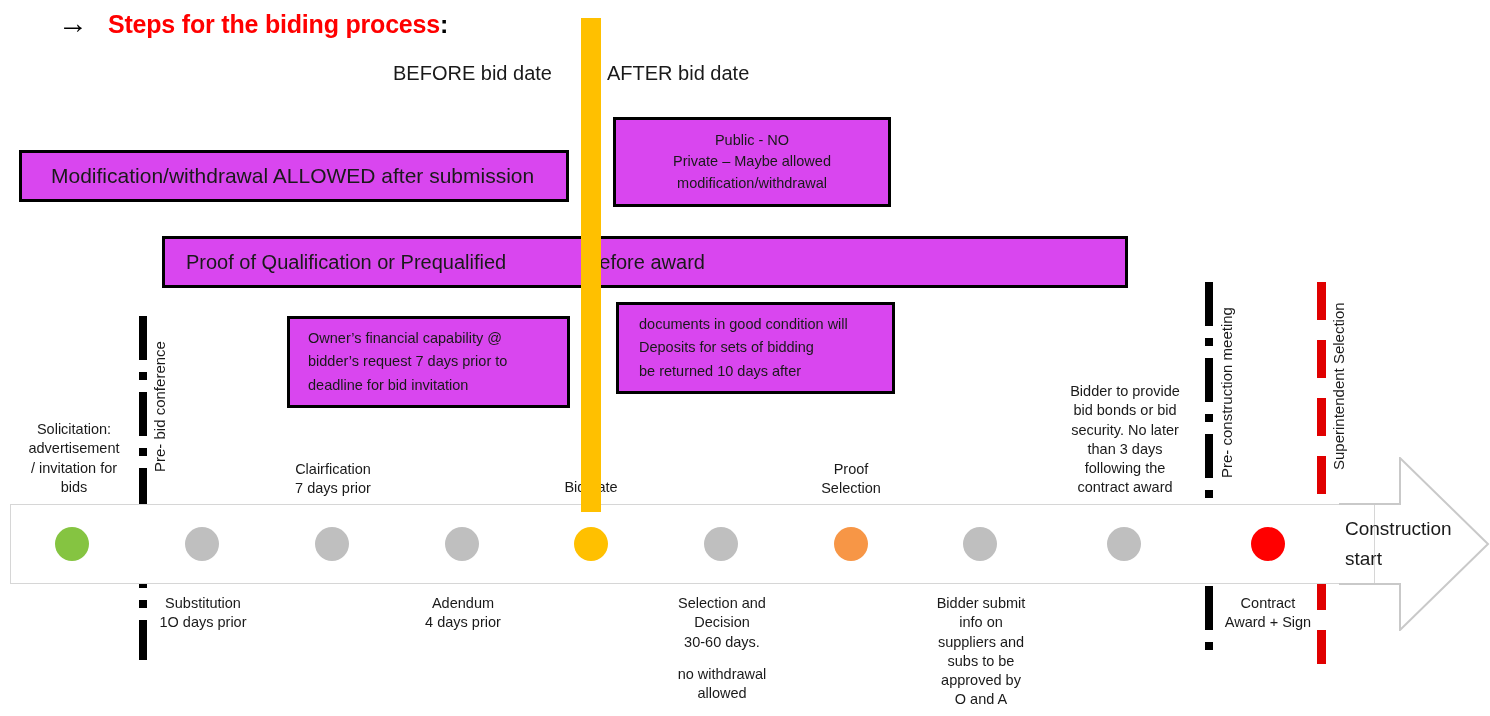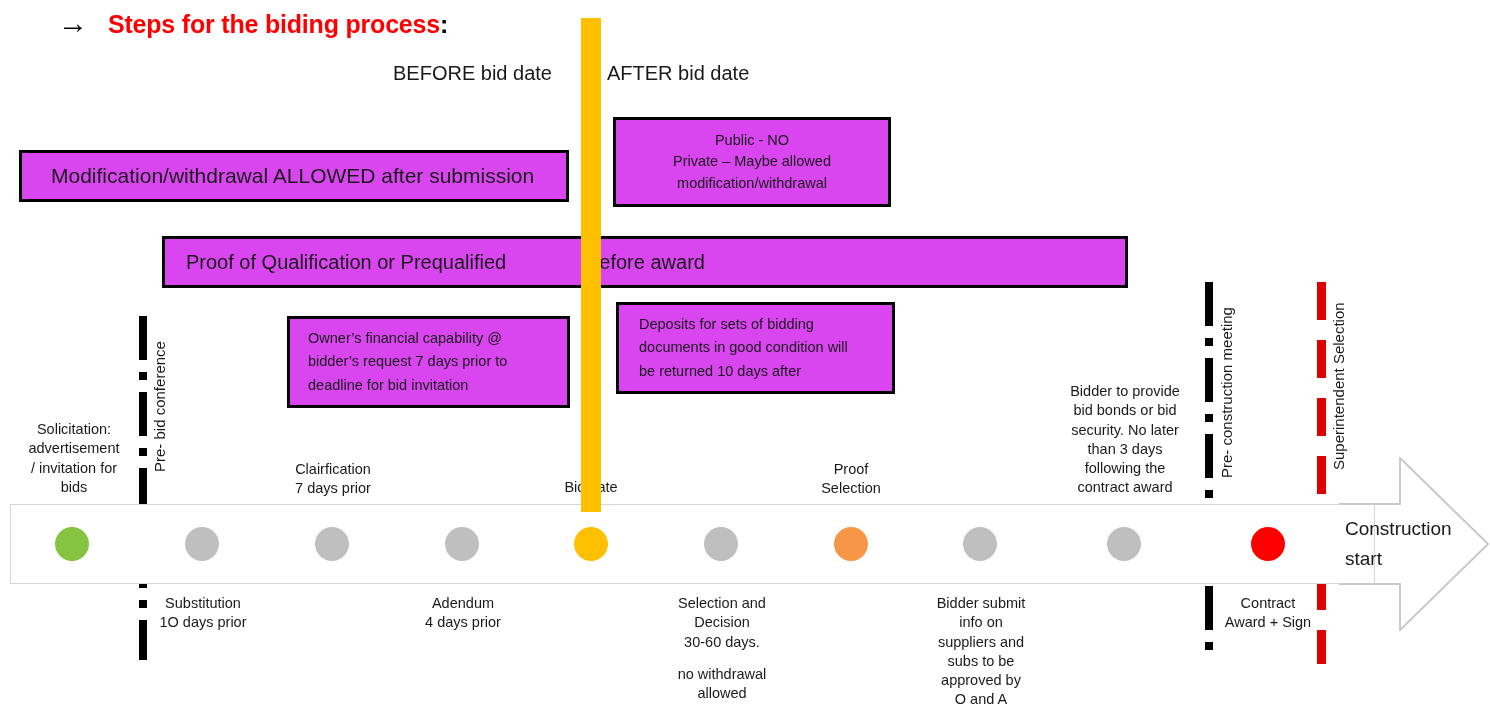--- a/index.html
+++ b/index.html
@@ -185,22 +185,22 @@
   <div class="obox" id="box-owner-financial">
     <div class="txt">
       <div>Owner’s financial capability @</div>
       <div>bidder’s request 7 days prior to</div>
       <div>deadline for bid invitation</div>
     </div>
   </div>
 
   <div class="obox" id="box-deposits">
     <div class="txt">
+      <div>documents in good condition will</div>
       <div>Deposits for sets of bidding</div>
-      <div>documents in good condition will</div>
       <div>be returned 10 days after</div>
     </div>
   </div>
 
   <div class="vrule" id="vrule-prebid"></div>
   <div class="vrule" id="vrule-preconstruction"></div>
   <div class="vrule" id="vrule-superintendent"></div>
 
   <div class="vlabel" id="vlabel-prebid">Pre- bid conference</div>
   <div class="vlabel" id="vlabel-preconstruction">Pre- construction meeting</div>

